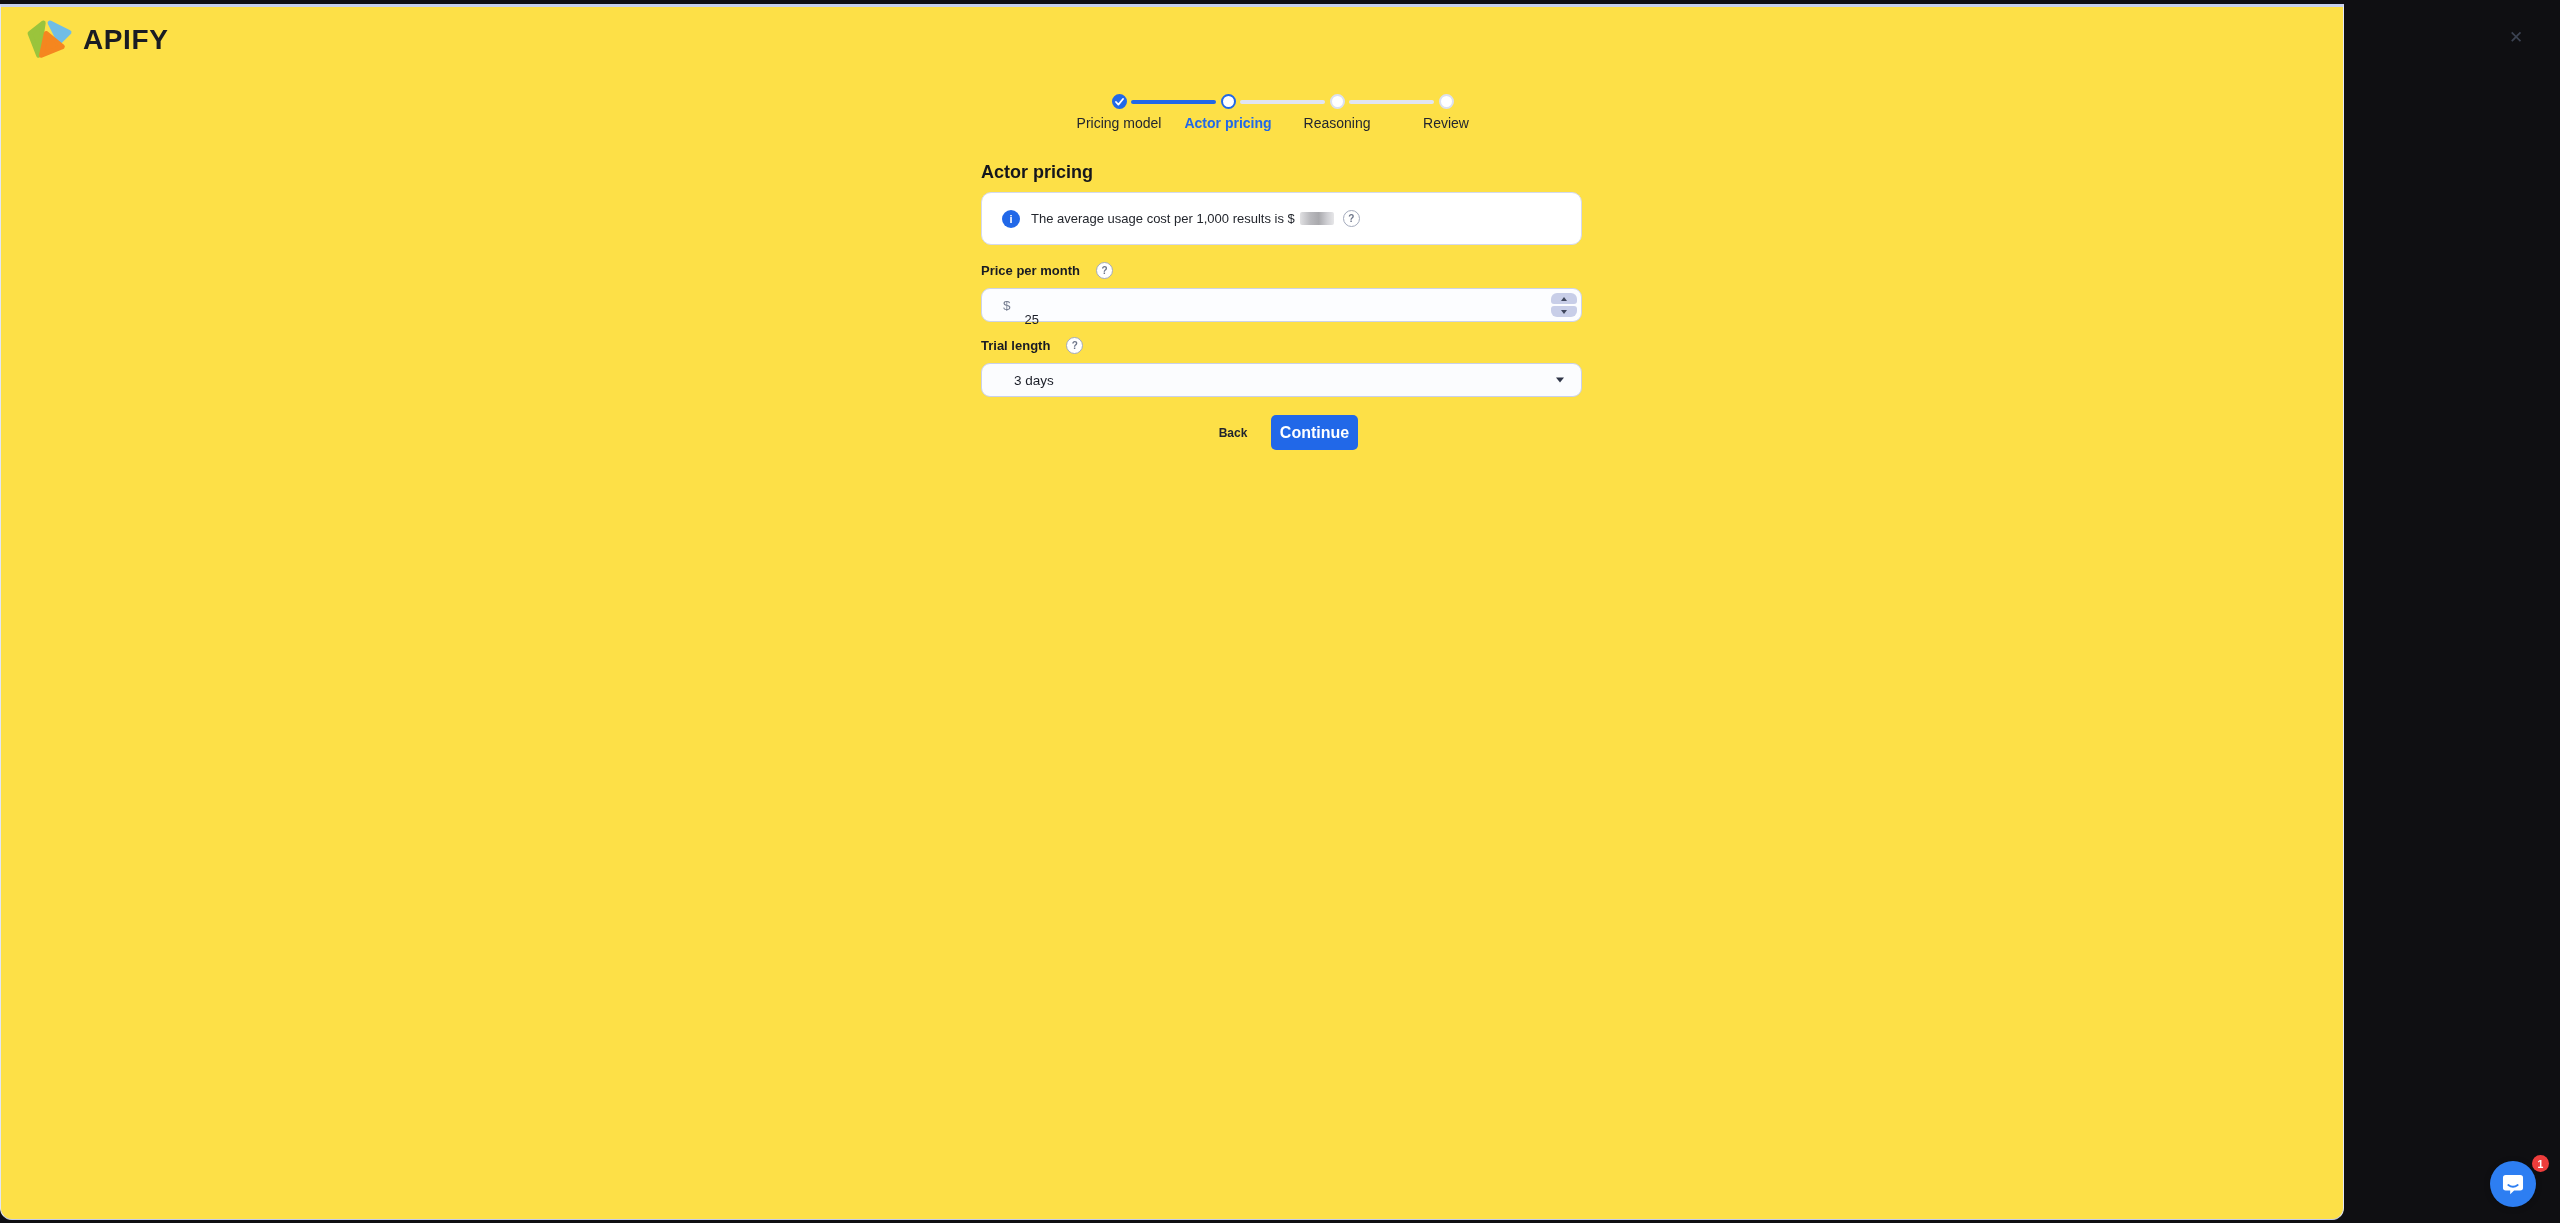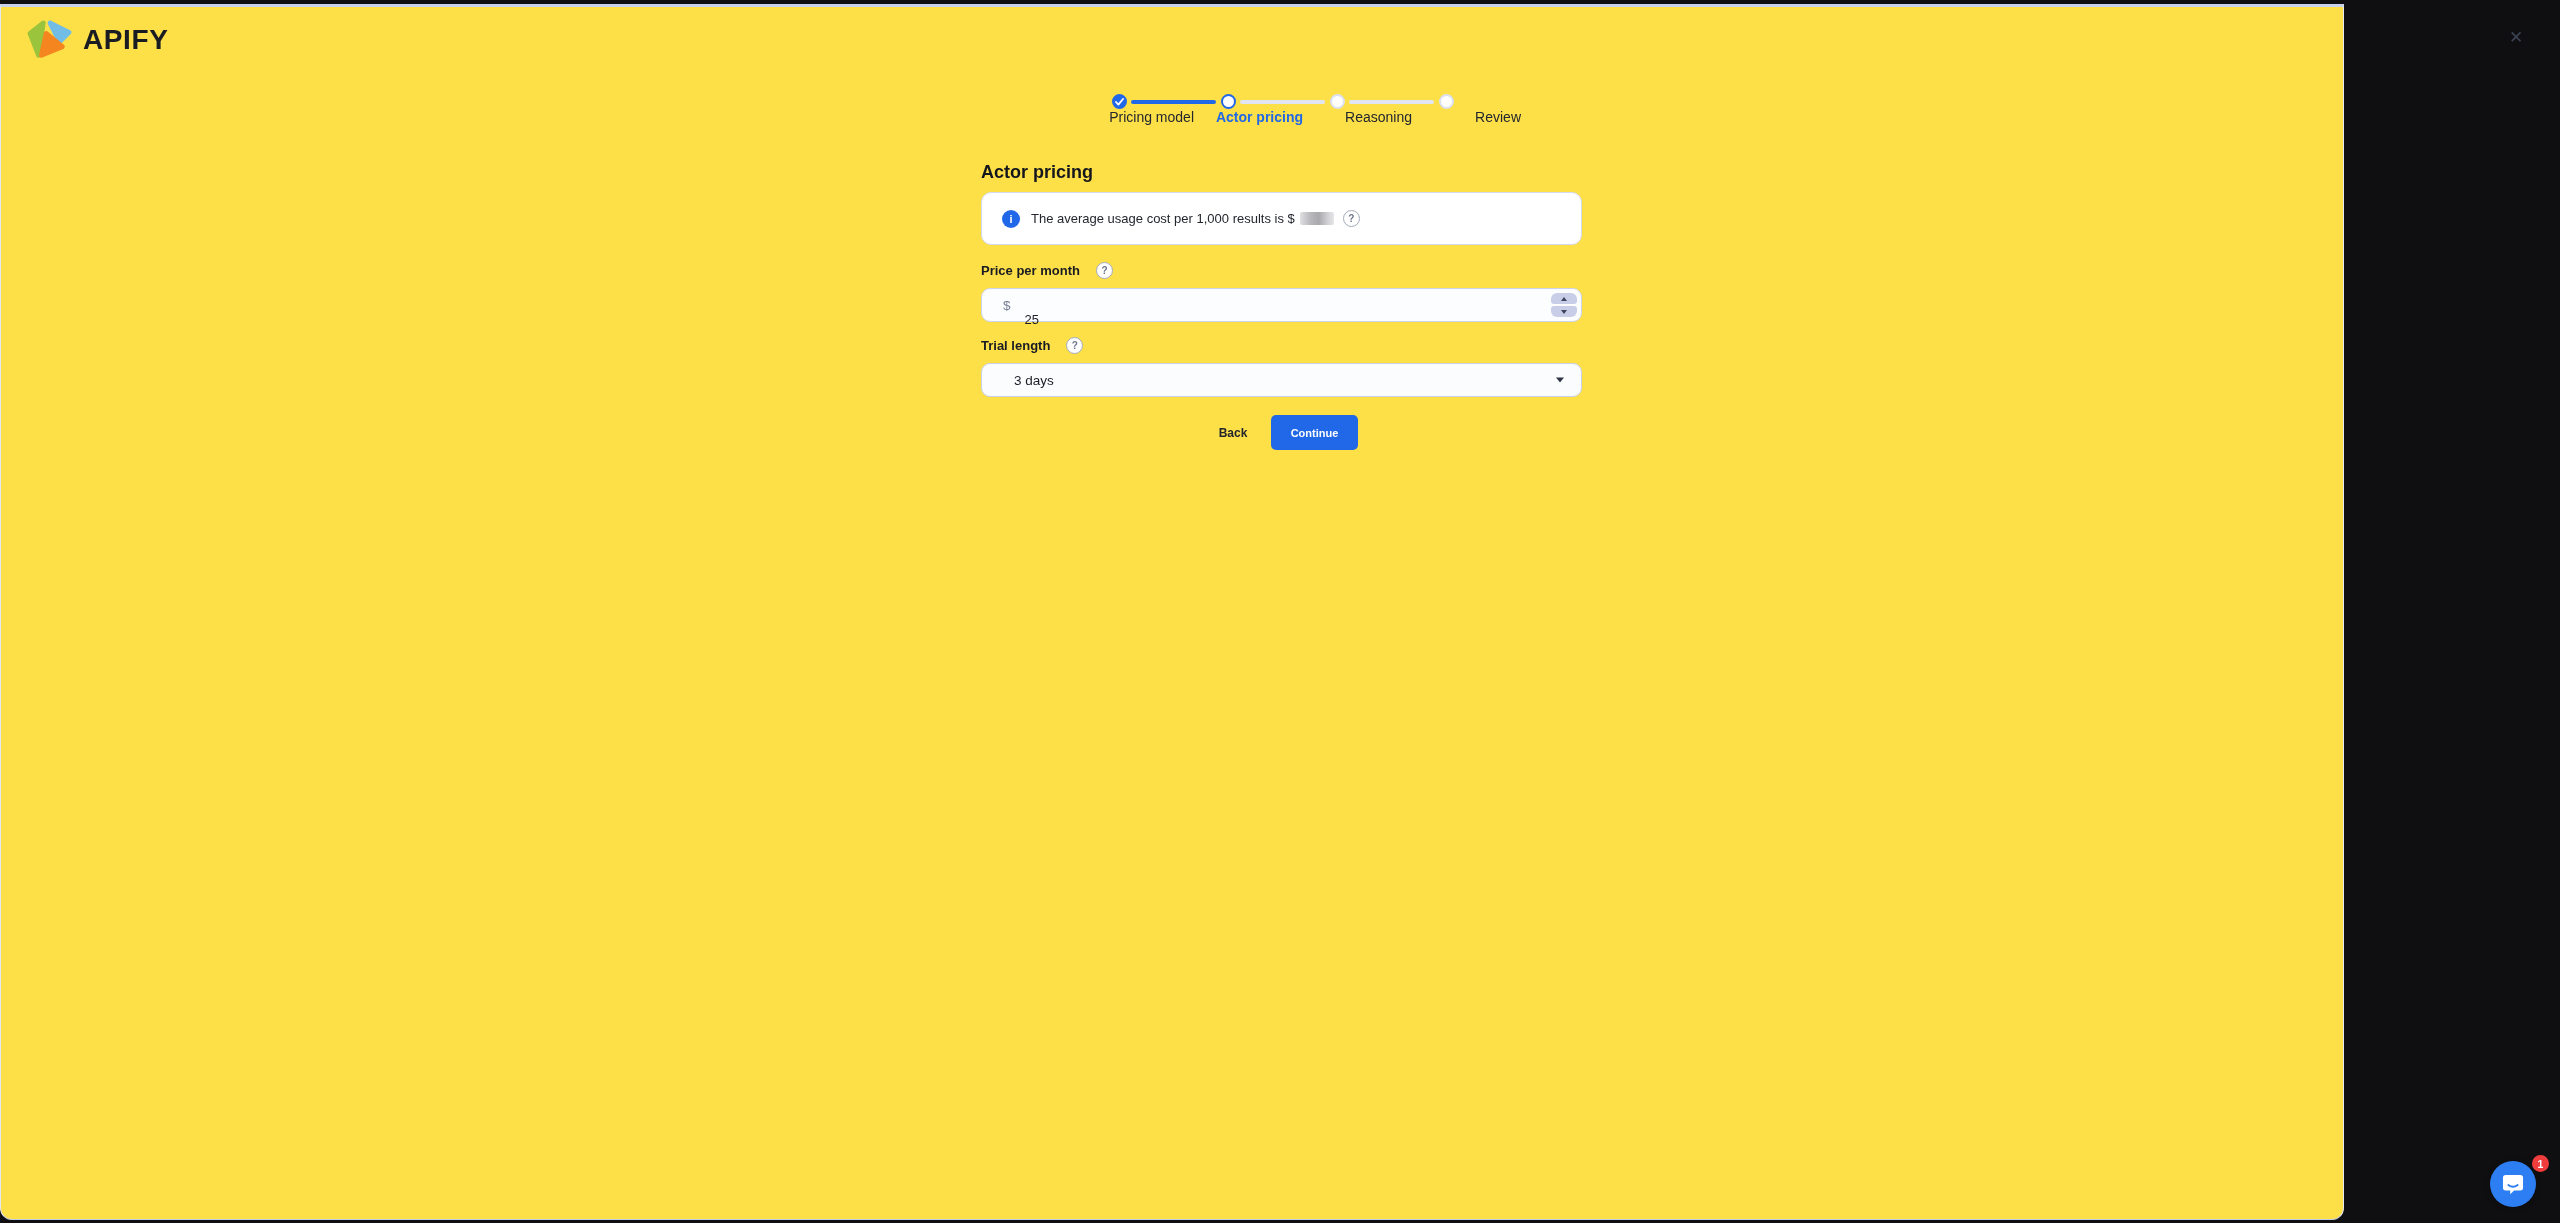--- a/index.html
+++ b/index.html
@@ -26,21 +26,21 @@
   .conn.active{background:var(--accent);}
   .conn1{left:20px;width:85px;} .conn2{left:129px;width:85px;} .conn3{left:238px;width:85px;}
   .step{position:absolute;top:0;width:150px;transform:translateX(-50%);text-align:center;}
   .s1{left:8px;} .s2{left:117px;} .s3{left:226px;} .s4{left:335px;}
   .dot{width:15px;height:15px;border-radius:50%;box-sizing:border-box;margin:0 auto;display:flex;
        align-items:center;justify-content:center;background:#fff;border:2.5px solid #dbe0f0;}
   .step.completed .dot{background:var(--accent);border-color:var(--accent);}
   .step.active .dot{border-color:var(--accent);}
   .check{display:none;}
   .step.completed .check{display:block;}
-  .step-label{font-size:14px;font-weight:500;color:#23262f;white-space:nowrap;text-align:right;}
+  .step-label{margin-top:6px;font-size:14px;font-weight:500;color:#23262f;white-space:nowrap;}
   .step.active .step-label{color:var(--accent);font-weight:600;}
 
   
   .content{position:absolute;left:980px;top:0;width:601px;}
   .section-heading{position:absolute;left:0;top:155px;margin:0;font-size:18px;font-weight:bold;color:#14161d;}
   .banner{position:absolute;left:0;right:0;top:185px;height:53px;box-sizing:border-box;border:1px solid #d3d9ee;
           border-radius:10px;background:#fff;display:flex;align-items:center;padding:0 20px;}
   .info-ic{flex:0 0 auto;width:18px;height:18px;border-radius:50%;background:var(--accent);color:#fff;
            font-size:11px;font-weight:bold;display:flex;align-items:center;justify-content:center;font-style:normal;}
   .banner-text{margin-left:11px;font-size:13px;color:#23262d;}
@@ -68,21 +68,21 @@
   .select{position:absolute;left:0;right:0;top:356px;height:34px;box-sizing:border-box;border:1px solid #c9d0ea;
           border-radius:9px;background:#fbfcfe;display:flex;align-items:center;padding-left:32px;cursor:pointer;}
   .select-value{font-size:13.5px;color:#1b1e28;}
   .caret{position:absolute;right:17px;top:50%;transform:translateY(-50%);width:0;height:0;
          border-left:4.5px solid transparent;border-right:4.5px solid transparent;border-top:5px solid #2f3547;}
 
   .actions{position:absolute;left:0;right:0;top:408px;height:35px;}
   .back-btn{position:absolute;left:214px;top:0;width:76px;height:35px;background:transparent;border:0;
             font-family:inherit;font-size:12px;font-weight:700;color:#22252e;cursor:pointer;}
   .continue-btn{position:absolute;left:290px;top:0;width:87px;height:35px;border:0;border-radius:5px;
-                background:var(--accent);color:#fff;font-family:inherit;font-size:11px;font-weight:bold;cursor:pointer;}
+                background:var(--accent);color:#fff;font-family:inherit;font-size:16px;font-weight:bold;cursor:pointer;}
 
   
   .chat{position:absolute;left:2489px;top:1154px;width:46px;height:46px;border-radius:50%;background:var(--chat-blue);
         border:0;display:flex;align-items:center;justify-content:center;cursor:pointer;box-shadow:0 1px 6px rgba(0,0,0,.22);padding:0;}
   .chat-badge{position:absolute;left:2531px;top:1148px;min-width:17px;height:17px;border-radius:9px;
               background:var(--badge-red);color:#fff;font-size:10.5px;font-weight:bold;display:flex;
               align-items:center;justify-content:center;}
 </style>
 </head>
 <body>

